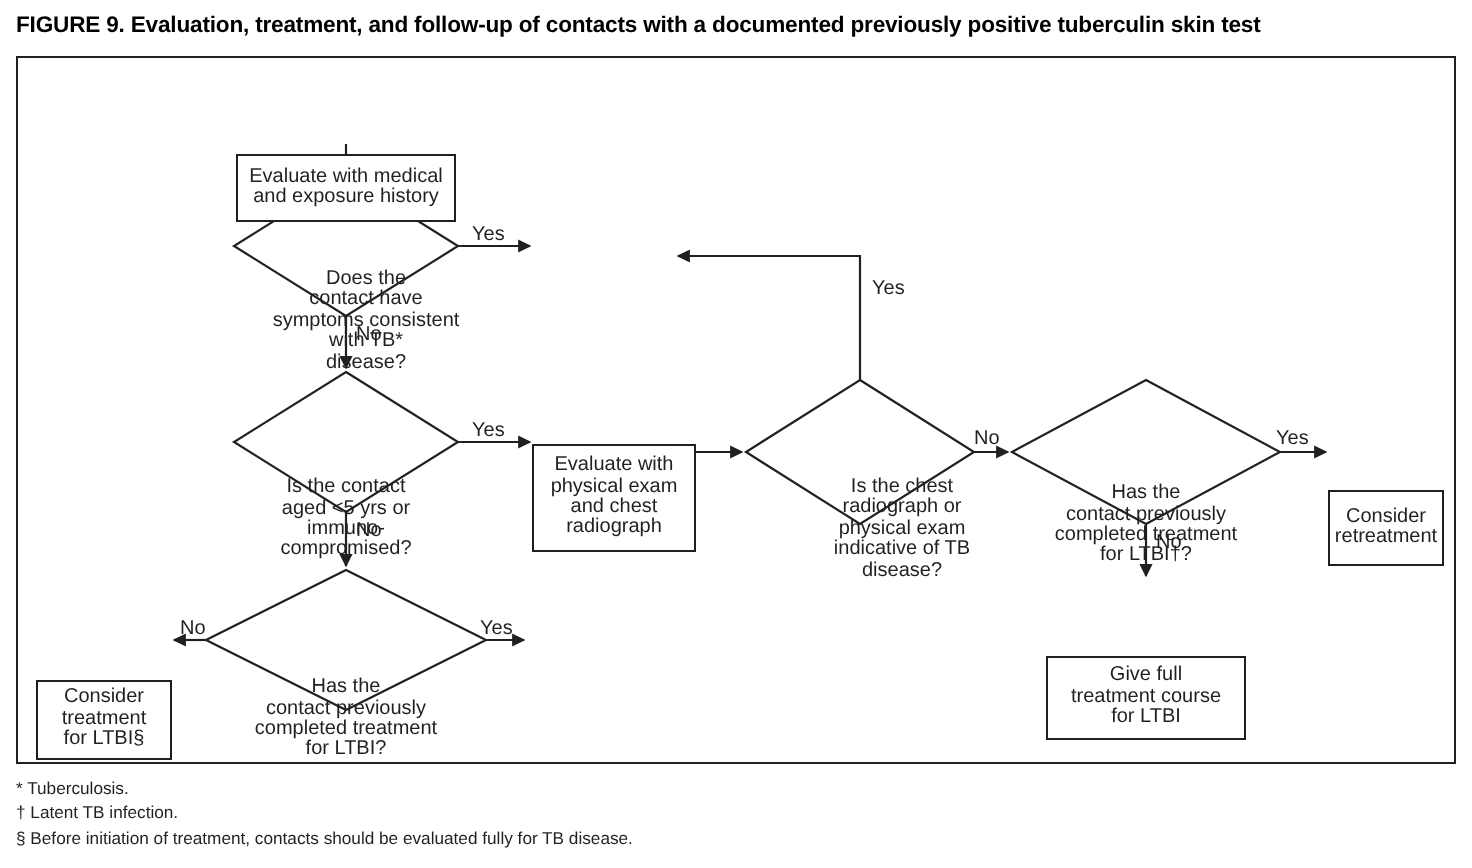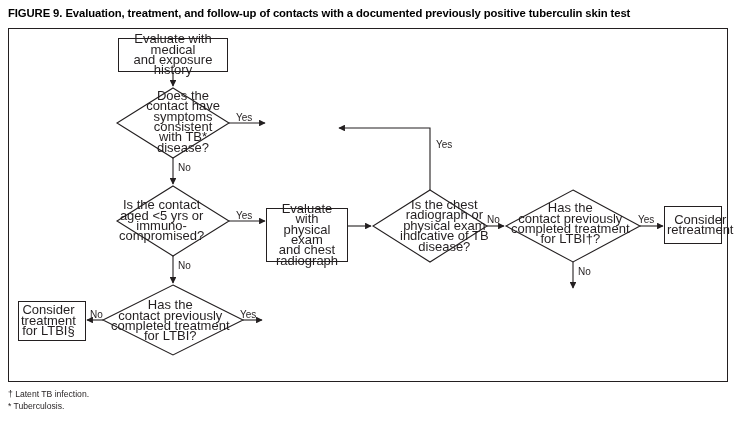--- a/index.html
+++ b/index.html
@@ -47,24 +47,26 @@
     left: 0; top: 0;
     width: 736px;
     height: 434px;
     pointer-events: none;
   }
   .node {
     position: absolute;
     box-sizing: border-box;
     display: flex;
     align-items: center;
+    justify-content: center;
     text-align: center;
-    font-size: 13px;
+    font-size: 10px;
     line-height: 10.4px;
     color: #231f20;
+    margin-top: 39px;
   }
   .node.box {
     border: 1px solid #231f20;
     background: #ffffff;
   }
   .node.diamond {
     border: none;
     background: transparent;
   }
   .node .label {
@@ -138,32 +140,37 @@
       <line x1="243" y1="320" x2="262" y2="320" marker-end="url(#arrow)"></line>
     </g>
   </svg>
 
   <div class="node box" style="left:118px; top:38px; width:110px; height:34px;">
     <span class="label">Evaluate with medical
 and exposure history</span>
   </div>
 
 
-  <div class="node box" style="left:266px; top:208px; width:82px; height:54px;">
+  <div class="node box" style="left:266px; top:183px; width:82px; height:54px;">
     <span class="label">Evaluate with
 physical exam
 and chest
 radiograph</span>
   </div>
 
   <div class="node box" style="left:664px; top:206px; width:58px; height:38px;">
     <span class="label">Consider
 retreatment</span>
   </div>
 
+  <div class="node box" style="left:523px; top:289px; width:100px; height:42px;">
+    <span class="label">Give full
+treatment course
+for LTBI</span>
+  </div>
 
   <div class="node box" style="left:18px; top:301px; width:68px; height:40px;">
     <span class="label">Consider
 treatment
 for LTBI§</span>
   </div>
 
 
   <div class="node diamond" style="left:123px; top:91px; width:120px; height:62px;">
     <span class="label">Does the
@@ -207,17 +214,18 @@
   <div class="edge-label" style="left:236px; top:211px;">Yes</div>
   <div class="edge-label" style="left:178px; top:261px;">No</div>
   <div class="edge-label" style="left:436px; top:140px;">Yes</div>
   <div class="edge-label" style="left:487px; top:215px;">No</div>
   <div class="edge-label" style="left:638px; top:215px;">Yes</div>
   <div class="edge-label" style="left:578px; top:267px;">No</div>
   <div class="edge-label" style="left:90px; top:310px;">No</div>
   <div class="edge-label" style="left:240px; top:310px;">Yes</div>
 
   <div class="footnotes">
+    <div>* Tuberculosis.</div>
     <div>† Latent TB infection.</div>
-    <div>* Tuberculosis.</div>
+    <div>§ Before initiation of treatment, contacts should be evaluated fully for TB disease.</div>
   </div>
 
 </div>
 
 </body></html>

